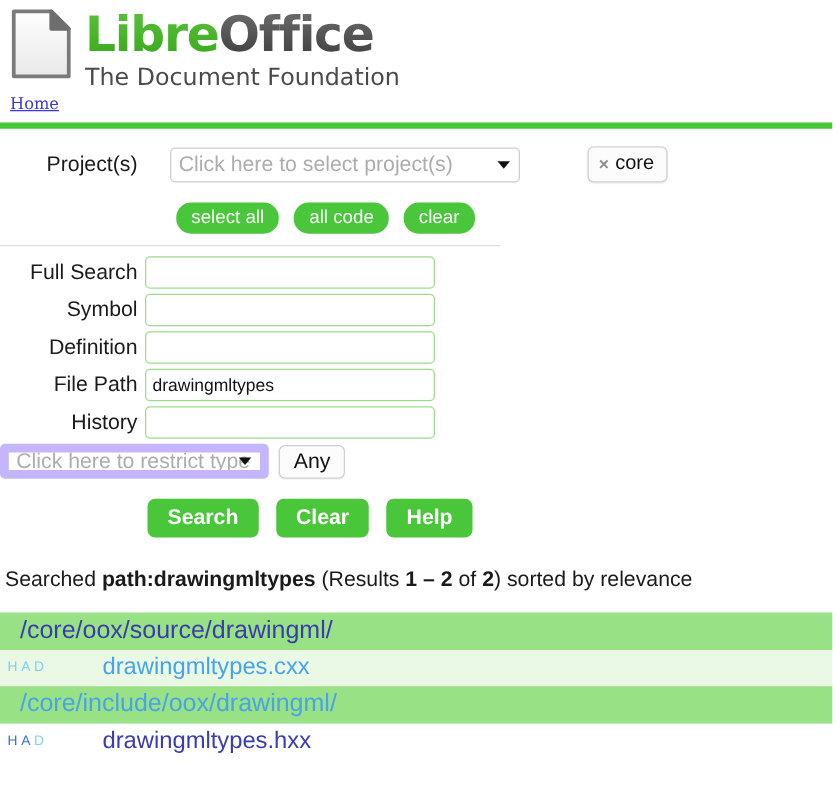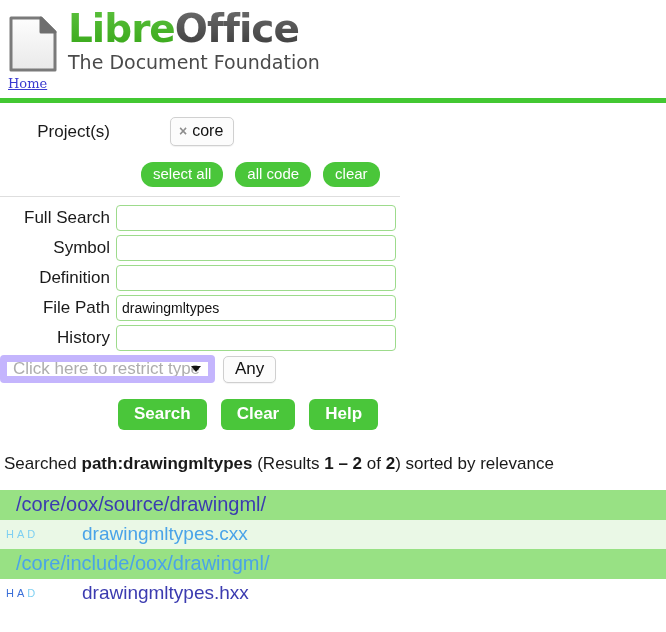--- a/index.html
+++ b/index.html
@@ -18,21 +18,21 @@
   }
 
   
   .header {
     position: relative;
     height: 70px;
     padding: 0;
   }
   .logo-wrap {
     display: flex;
-    align-items: flex-end;
+    align-items: flex-start;
     padding: 6px 0 0 8px;
   }
   .logo-doc {
     width: 50px;
     height: 58px;
     position: relative;
     flex: 0 0 auto;
     margin-right: 10px;
   }
   .logo-doc svg { display: block; }
@@ -174,21 +174,21 @@
     cursor: pointer;
   }
 
   .divider {
     border-top: 1px solid #dedede;
     width: 400px;
     margin: 0 0 8px 0;
   }
 
   .txt {
-    width: 280px;
+    width: 232px;
     height: 26px;
     border: 1px solid #9ddb8c;
     border-radius: 4px;
     background: #fff;
     font-family: "Liberation Sans", sans-serif;
     font-size: 14px;
     color: #111;
     padding: 0 5px;
     box-sizing: border-box;
     outline: none;
@@ -319,20 +319,24 @@
 
 <div class="nav">
   <a href="#">Home</a>
 </div>
 <div class="green-bar"></div>
 
 <div class="form-area">
 
   <div class="row proj-row">
     <div class="label">Project(s)</div>
+    <div class="proj-select">
+      <span class="ph">Click here to select project(s)</span>
+      <span class="caret"></span>
+    </div>
     <div class="tag">
       <span class="x">×</span>
       <span>core</span>
     </div>
   </div>
 
   <div class="small-btn-row">
     <button class="gbtn">select all</button>
     <button class="gbtn">all code</button>
     <button class="gbtn">clear</button>

